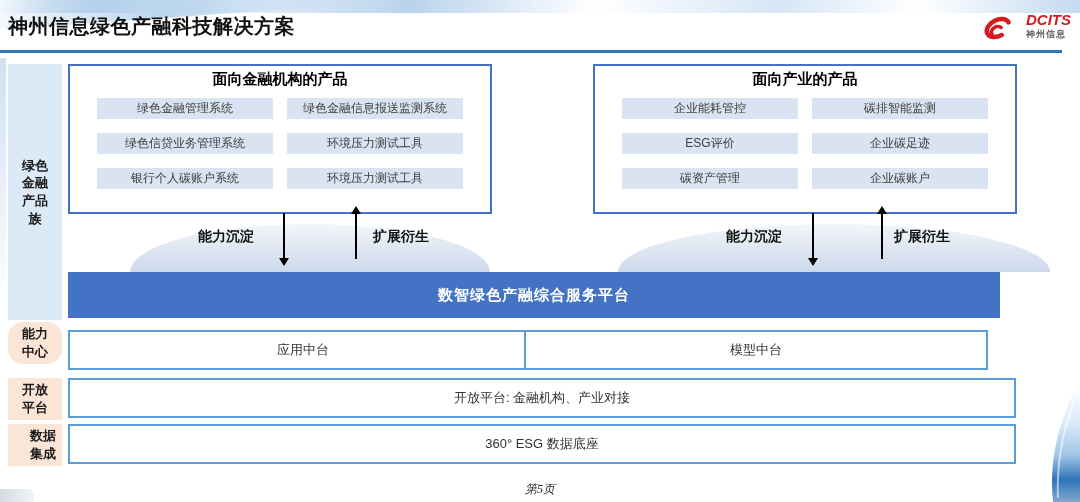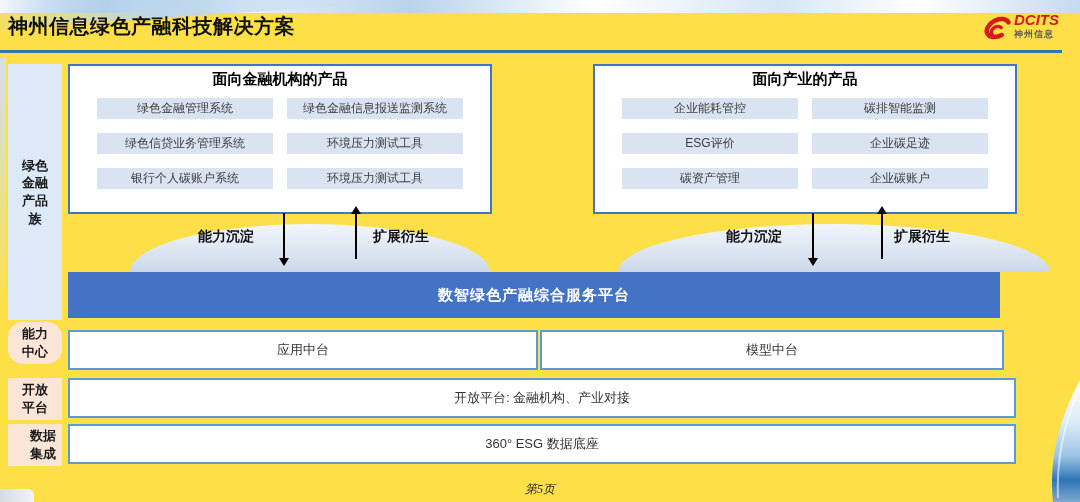--- a/index.html
+++ b/index.html
@@ -1,39 +1,39 @@
 <!DOCTYPE html>
 <html><head>
 <meta charset="utf-8">
 <style>
   * { margin:0; padding:0; box-sizing:border-box; }
   html,body { background:#e9e9e9; }
   body { font-family:"Liberation Sans", sans-serif; }
   .slide {
-    position:relative; width:1080px; height:502px; background:#fde047;
+    position:relative; width:1080px; height:502px; background:#ffffff;
     overflow:hidden; margin:0 auto;
   }
   
   .top-swoosh {
     position:absolute; left:0; top:0; width:1080px; height:13px;
     background:linear-gradient(100deg,#ffffff 0%,#9fc3e4 10%,#e8f1fa 22%,#b9d3ec 38%,#ffffff 55%,#d6e6f5 72%,#ffffff 85%,#c4daf0 100%);
   }
   .top-swoosh2 {
     position:absolute; left:-30px; top:-22px; width:560px; height:34px;
     background:linear-gradient(100deg, rgba(255,255,255,0) 0%, #bcd6ee 35%, rgba(255,255,255,0) 70%);
     transform:rotate(-4deg);
   }
   .page-title {
     position:absolute; left:8px; top:13px; font-size:20px; font-weight:bold;
     color:#111111; letter-spacing:0.5px;
   }
   .header-rule { position:absolute; left:0; top:50px; width:1062px; height:3px; background:#2e75b6; }
   .logo { position:absolute; right:14px; top:10px; width:86px; height:36px; }
   .logo-swirl { position:absolute; left:0; top:3px; }
-  .logo-text { position:absolute; left:34px; top:2px; }
+  .logo-text { position:absolute; left:46px; top:2px; }
   .logo-brand { font-size:15px; font-weight:bold; font-style:italic; color:#d71920; line-height:16px; }
   .logo-cn { font-size:9px; font-weight:bold; color:#595959; letter-spacing:1px; }
   
   .side-block { position:absolute; left:8px; width:54px; display:flex; align-items:center; justify-content:center; }
   .side-label { width:30px; font-size:13px; font-weight:bold; color:#1a1a1a; line-height:1.35; word-break:break-all; text-align:center; }
   .sb-family { top:64px; height:256px; background:#dce9f6; }
   .sb-peach { background:#fbe5d6; height:42px; }
   .sb-capability { top:322px;border-radius:15px; }
   .sb-open { top:378px; }
   .sb-data { top:424px;padding-left:16px; }
@@ -63,21 +63,21 @@
   
   .platform-bar {
     position:absolute; left:68px; top:272px; width:932px; height:46px; background:#4472c4;
     display:flex; align-items:center; justify-content:center;
     color:#ffffff; font-size:15px; font-weight:bold; letter-spacing:1px;
   }
   
   .row-box { position:absolute; background:#ffffff; border:2px solid #5b9bd5; height:40px;
     display:flex; align-items:center; justify-content:center; font-size:13px; color:#333333; }
   .rb-app   { left:68px;  top:330px; width:470px; }
-  .rb-model { left:540px; top:330px; width:464px; }
+  .rb-model { left:524px; top:330px; width:464px; }
   .rb-open  { left:68px;  top:378px; width:948px; }
   .rb-data  { left:68px;  top:424px; width:948px; }
   
   .footer-page { position:absolute; left:0; top:481px; width:1080px; text-align:center;
     font-family:"Liberation Serif", serif; font-style:italic; font-size:12px; color:#222222; }
   .bl-decor { position:absolute; left:0; bottom:0; width:34px; height:13px;
     background:linear-gradient(to right,#d4dbe2,#f2f5f8); border-radius:0 6px 0 0; }
   .br-decor { position:absolute; right:0; bottom:0; width:60px; height:122px; }
 </style>
 </head>

